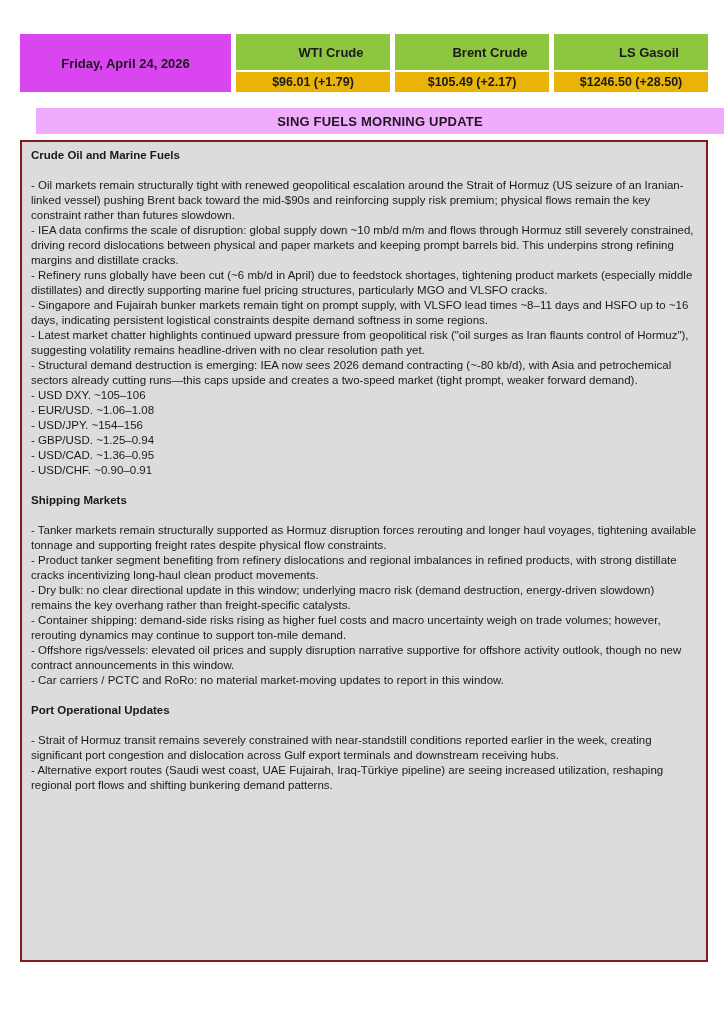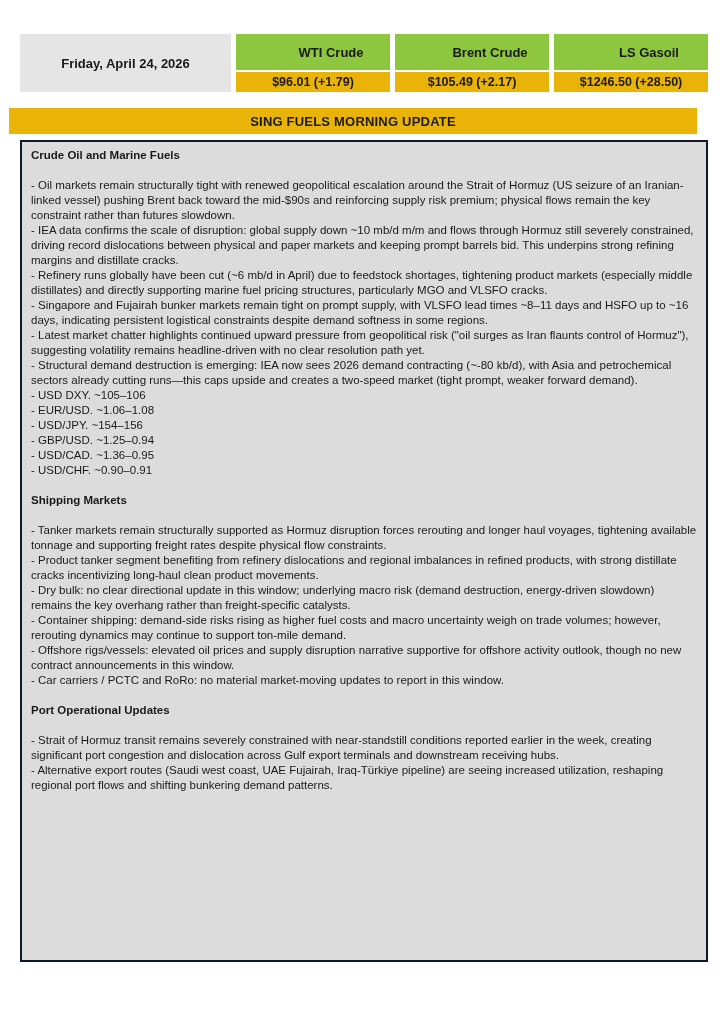--- a/index.html
+++ b/index.html
@@ -13,37 +13,37 @@
 
   
   .price-table {
     position: absolute; left: 20px; top: 34px; width: 688px;
     display: grid;
     grid-template-columns: 211px 154px 154px 154px;
     grid-template-rows: 36px 20px;
     column-gap: 5px; row-gap: 2px;
   }
   .cell { display: flex; align-items: center; justify-content: center; font-weight: bold; }
-  .date-cell { grid-row: 1 / span 2; background: #e5e5e5; font-size: 13px; }
+  .date-cell { grid-row: 1 / span 2; background: #d946ef; font-size: 13px; }
   .head-cell { background: #8DC63F; font-size: 13px; padding-left: 36px; }
   .price-cell { background: #eab308; font-size: 12.5px; }
 
   
   .title-bar {
-    position: absolute; left: 9px; top: 108px; width: 688px; height: 26px;
-    background: #eab308;
+    position: absolute; left: 36px; top: 108px; width: 688px; height: 26px;
+    background: #f0abfc;
     display: flex; align-items: center; justify-content: center;
     font-weight: bold; font-size: 13px; letter-spacing: 0.2px;
   }
 
   
   .content-box {
     position: absolute; left: 20px; top: 140px; width: 688px; height: 822px;
     background: #DCDCDC;
-    border: 2px solid #0f172a;
+    border: 2px solid #7f1d1d;
     box-sizing: border-box;
     padding: 6px 9px;
     font-size: 11.5px; line-height: 15px;
   }
   .section-heading { font-weight: bold; margin: 15px 0; }
   .section-heading:first-child { margin-top: 0; }
   .bullet { margin: 0; }
 </style>
 </head>
 <body>

